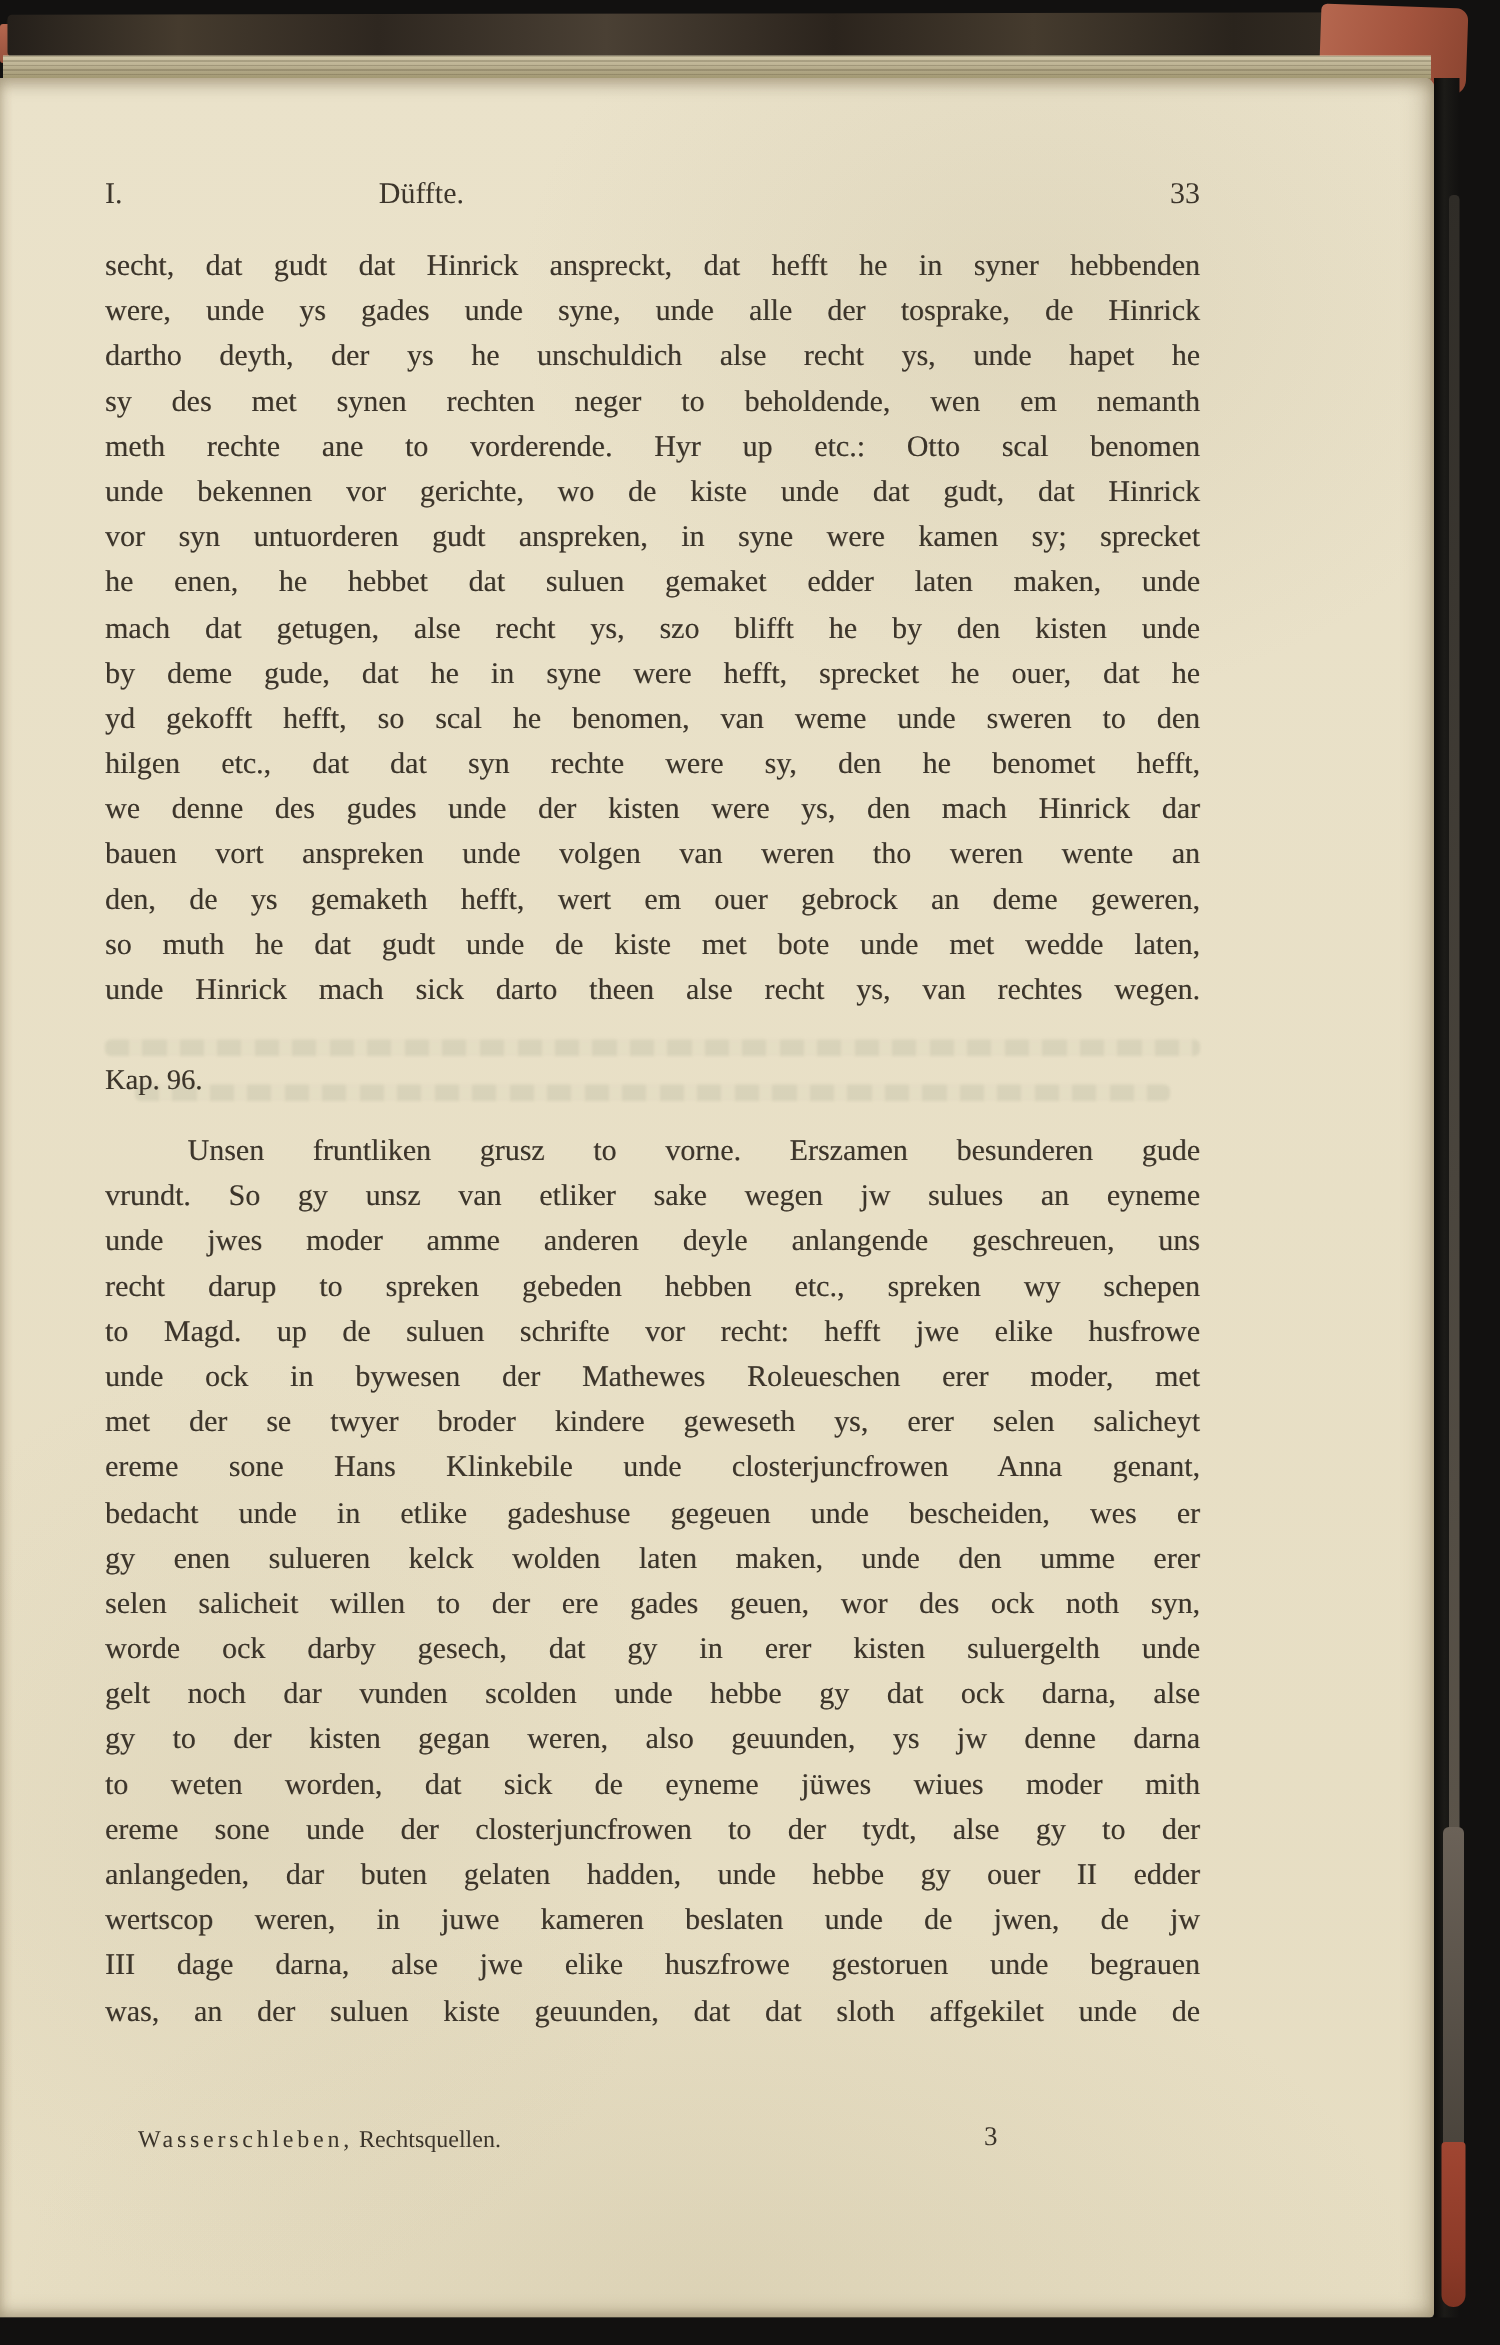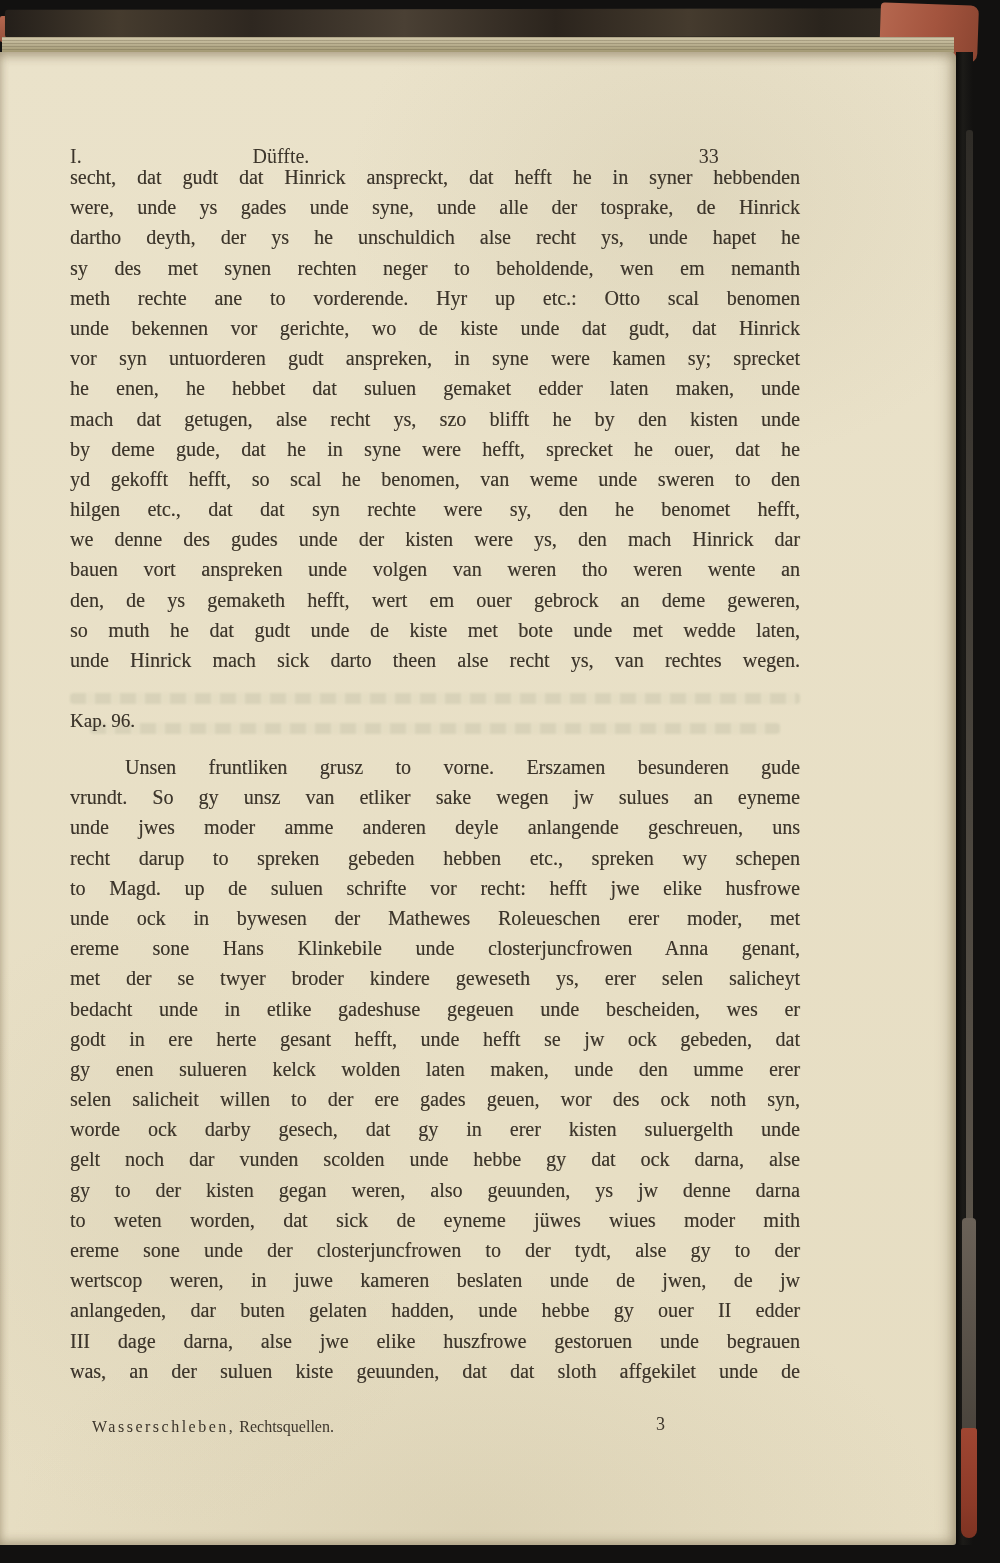--- a/index.html
+++ b/index.html
@@ -65,21 +65,21 @@
   .text-block {
     position: absolute; left: 70px; top: 52px; width: 730px; height: 1493px;
     color: #3c352b;
   }
   .header-row {
     position: absolute; left: 0; top: 66px; width: 100%;
     font-size: 20px; display: flex; align-items: baseline;
   }
   .header-row .left  { width: 25%; text-align: left; }
   .header-row .mid   { width: 50%; }
-  .header-row .right { width: 25%; text-align: center; margin-top: 27px; }
+  .header-row .right { width: 25%; text-align: right; }
   .para { position: absolute; left: 0; width: 730px; }
   .para-1 { top: 110px; }
   .para-2 { top: 700px; }
   .line {
     text-align: justify; text-align-last: justify;
     font-size: 20px; line-height: 30.2px; height: 30.2px;
     white-space: nowrap; word-spacing: 1.5px;
     text-shadow: 0.3px 0.3px 0.4px rgba(58,48,38,0.45);
   }
   .line.indent { text-indent: 55px; }
@@ -152,33 +152,32 @@
 
   <div class="section-heading">Kap. 96.</div>
 
   <div class="para para-2">
       <div class="line indent">Unsen fruntliken grusz to vorne.  Erszamen besunderen gude</div>
       <div class="line">vrundt.  So gy unsz van etliker sake wegen jw sulues an eyneme</div>
       <div class="line">unde jwes moder amme anderen deyle anlangende geschreuen, uns</div>
       <div class="line">recht darup to spreken gebeden hebben etc., spreken wy schepen</div>
       <div class="line">to Magd. up de suluen schrifte vor recht: hefft jwe elike husfrowe</div>
       <div class="line">unde ock in bywesen der Mathewes Roleueschen erer moder, met</div>
+      <div class="line">met der se twyer broder kindere geweseth ys, erer selen salicheyt</div>
       <div class="line">ereme sone Hans Klinkebile unde closterjuncfrowen Anna genant,</div>
-      <div class="line">met der se twyer broder kindere geweseth ys, erer selen salicheyt</div>
       <div class="line">bedacht unde in etlike gadeshuse gegeuen unde bescheiden, wes er</div>
-      <div class="line">godt in ere herte gesant hefft, unde hefft se jw ock gebeden, dat</div>
       <div class="line">gy enen sulueren kelck wolden laten maken, unde den umme erer</div>
       <div class="line">selen salicheit willen to der ere gades geuen, wor des ock noth syn,</div>
       <div class="line">worde ock darby gesech, dat gy in erer kisten suluergelth unde</div>
       <div class="line">gelt noch dar vunden scolden unde hebbe gy dat ock darna, alse</div>
       <div class="line">gy to der kisten gegan weren, also geuunden, ys jw denne darna</div>
       <div class="line">to weten worden, dat sick de eyneme jüwes wiues moder mith</div>
       <div class="line">ereme sone unde der closterjuncfrowen to der tydt, alse gy to der</div>
+      <div class="line">anlangeden, dar buten gelaten hadden, unde hebbe gy ouer II edder</div>
       <div class="line">wertscop weren, in juwe kameren beslaten unde de jwen, de jw</div>
-      <div class="line">anlangeden, dar buten gelaten hadden, unde hebbe gy ouer II edder</div>
       <div class="line">III dage darna, alse jwe elike huszfrowe gestoruen unde begrauen</div>
       <div class="line">was, an der suluen kiste geuunden, dat dat sloth affgekilet unde de</div>
     </div>
 
   <div class="footer-row">
     <span class="series"><span class="spaced">Wasserschleben,</span> <span>Rechtsquellen.</span></span>
     <span class="sig">3</span>
   </div>
 
 </div>

